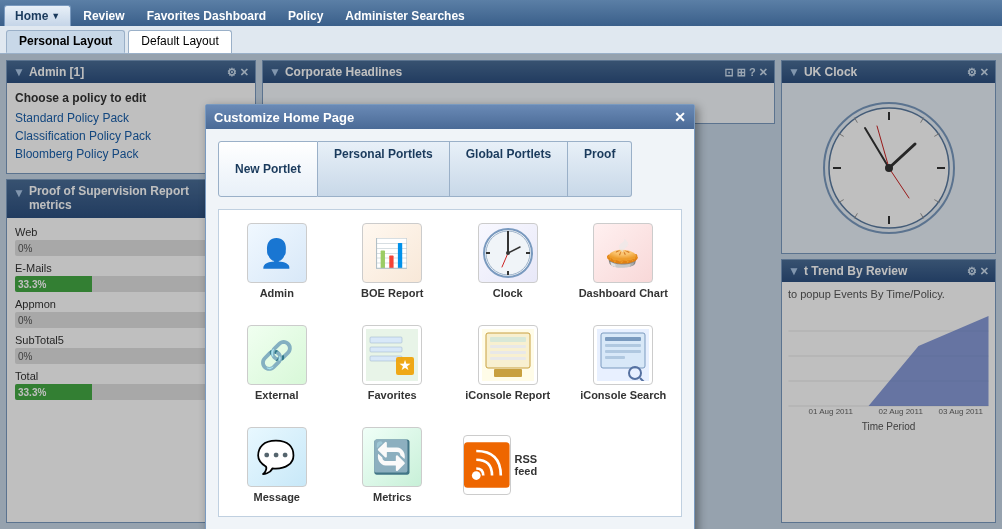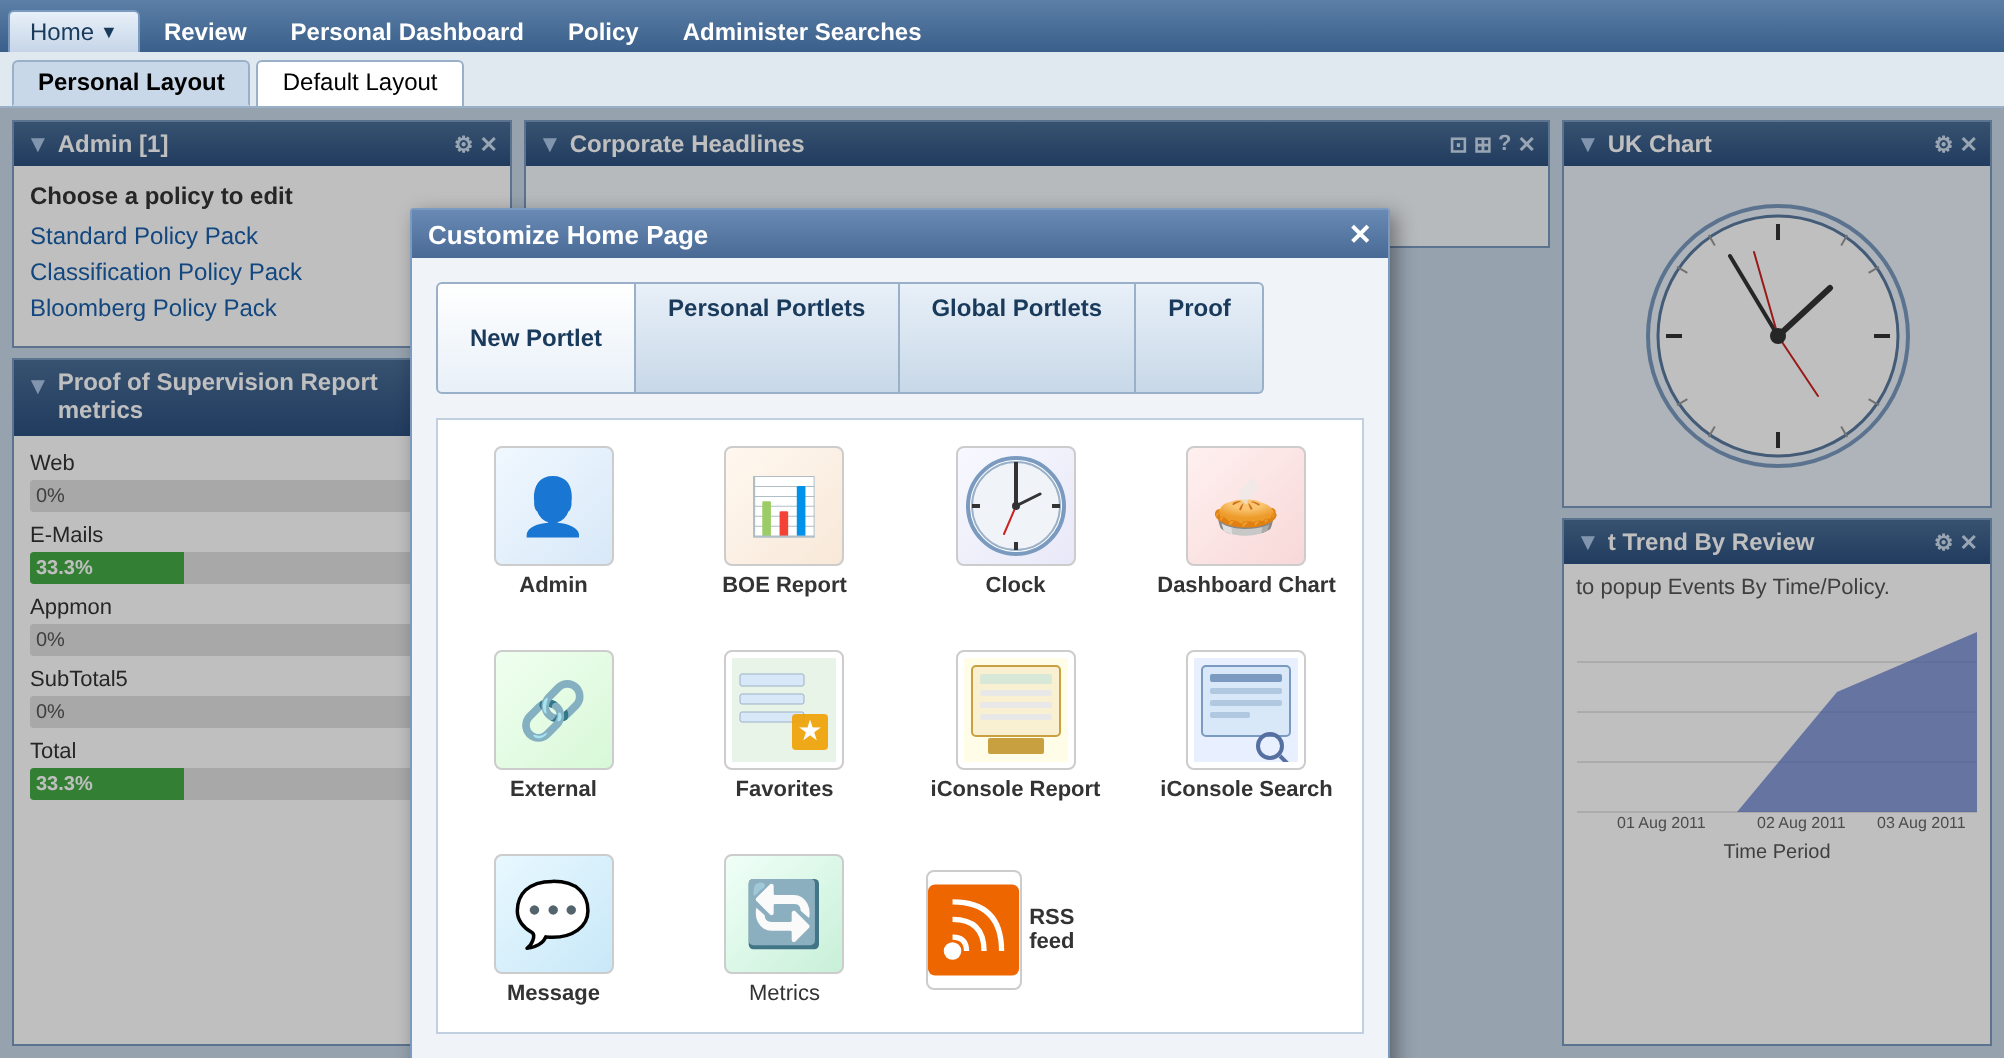--- a/index.html
+++ b/index.html
@@ -2,29 +2,29 @@
 <html><head>
   <meta charset="utf-8">
   <style>
     * { box-sizing: border-box; margin: 0; padding: 0; }
     body { font-family: Arial, sans-serif; font-size: 12px; background: #c8d8e8; width: 1002px; height: 529px; overflow: hidden; }
   </style>
 </head>
 <body>
 
 <div style="display:flex;align-items:flex-end;background:linear-gradient(to bottom,#5b7fa6,#3a5f8a);height:26px;padding:0 4px;gap:2px;">
-  <div style="padding:3px 10px;border-radius:3px 3px 0 0;cursor:pointer;background:linear-gradient(to bottom,#e8f0f8,#c5d5e8);color:#1a3a5c;font-size:12px;font-weight:normal;display:flex;align-items:center;gap:3px;border:1px solid #7a9abf;border-bottom:none;">
+  <div style="padding:3px 10px;border-radius:3px 3px 0 0;cursor:pointer;background:linear-gradient(to bottom,#e8f0f8,#c5d5e8);color:#1a3a5c;font-size:12px;font-weight:bold;display:flex;align-items:center;gap:3px;border:1px solid #7a9abf;border-bottom:none;">
     <span>Home</span>
     <span style="font-size:9px;">▼</span>
   </div>
   <div style="padding:3px 10px;border-radius:3px 3px 0 0;cursor:pointer;color:#fff;font-size:12px;font-weight:bold;background:transparent;">
     <span>Review</span>
   </div>
   <div style="padding:3px 10px;border-radius:3px 3px 0 0;cursor:pointer;color:#fff;font-size:12px;font-weight:bold;background:transparent;">
-    <span>Personal Dashboard</span>
+    <span>Favorites Dashboard</span>
   </div>
   <div style="padding:3px 10px;border-radius:3px 3px 0 0;cursor:pointer;color:#fff;font-size:12px;font-weight:bold;background:transparent;">
     <span>Policy</span>
   </div>
   <div style="padding:3px 10px;border-radius:3px 3px 0 0;cursor:pointer;color:#fff;font-size:12px;font-weight:bold;background:transparent;">
     <span>Administer Searches</span>
   </div>
 </div>
 
 <div style="background:#e0e8f0;border-bottom:1px solid #9ab0c8;display:flex;padding:4px 6px 0;height:28px;">
@@ -108,21 +108,21 @@
         </div>
       </div>
       <div style="height:40px;background:#f5f8fc;"></div>
     </div>
   </div>
 
   <div style="width:215px;flex-shrink:0;display:flex;flex-direction:column;gap:5px;">
     <div style="background:#fff;border:1px solid #7a9abf;">
       <div style="background:linear-gradient(to bottom,#4a6d96,#2d5080);color:#fff;padding:3px 6px;display:flex;align-items:center;font-weight:bold;font-size:12px;height:22px;">
         <span style="color:#adc8e8;margin-right:4px;">▼</span>
-        <span>UK Chart</span>
+        <span>UK Clock</span>
         <div style="margin-left:auto;display:flex;gap:3px;color:#cde;font-size:11px;">
           <span style="cursor:pointer;">⚙</span>
           <span style="cursor:pointer;">✕</span>
         </div>
       </div>
       <div style="background:#e8f0f8;display:flex;align-items:center;justify-content:center;padding:15px;">
         <svg width="140" height="140" viewBox="0 0 140 140">
 
           <circle cx="70" cy="70" r="65" fill="#e8f0f8" stroke="#7a9abf" stroke-width="2"></circle>
           <circle cx="70" cy="70" r="60" fill="white" stroke="#5a7a9f" stroke-width="1.5"></circle>
@@ -293,21 +293,21 @@
           <div style="font-size:11px;font-weight:bold;color:#333;">iConsole Search</div>
         </div>
 
         <div style="display:flex;flex-direction:column;align-items:center;gap:4px;padding:8px;cursor:pointer;border:1px solid transparent;border-radius:3px;">
           <div style="width:60px;height:60px;border:1px solid #ccc;border-radius:4px;background:linear-gradient(135deg,#e8f8ff,#c8e8f8);display:flex;align-items:center;justify-content:center;font-size:32px;">💬</div>
           <div style="font-size:11px;font-weight:bold;color:#333;">Message</div>
         </div>
 
         <div style="display:flex;flex-direction:column;align-items:center;gap:4px;padding:8px;cursor:pointer;border:1px solid transparent;border-radius:3px;">
           <div style="width:60px;height:60px;border:1px solid #ccc;border-radius:4px;background:linear-gradient(135deg,#f0fff8,#c8f0d8);display:flex;align-items:center;justify-content:center;font-size:32px;">🔄</div>
-          <div style="font-size:11px;font-weight:normal;color:#333;">Metrics</div>
+          <div style="font-size:11px;font-weight:bold;color:#333;">Metrics</div>
         </div>
 
         <div style="display:flex;flex-direction:row;align-items:center;gap:4px;padding:8px;cursor:pointer;border:1px solid transparent;border-radius:3px;">
           <div style="width:60px;height:60px;border:1px solid #ccc;border-radius:4px;background:#fff;display:flex;align-items:center;justify-content:center;overflow:hidden;">
             <svg width="52" height="52" viewBox="0 0 52 52">
               <rect width="52" height="52" rx="4" fill="#ee6600"></rect>
               <circle cx="14" cy="38" r="5" fill="white"></circle>
               <path d="M 14 30 Q 22 30 22 38" fill="none" stroke="white" stroke-width="3"></path>
               <path d="M 14 20 Q 32 20 32 38" fill="none" stroke="white" stroke-width="3"></path>
               <path d="M 14 10 Q 42 10 42 38" fill="none" stroke="white" stroke-width="3"></path>

